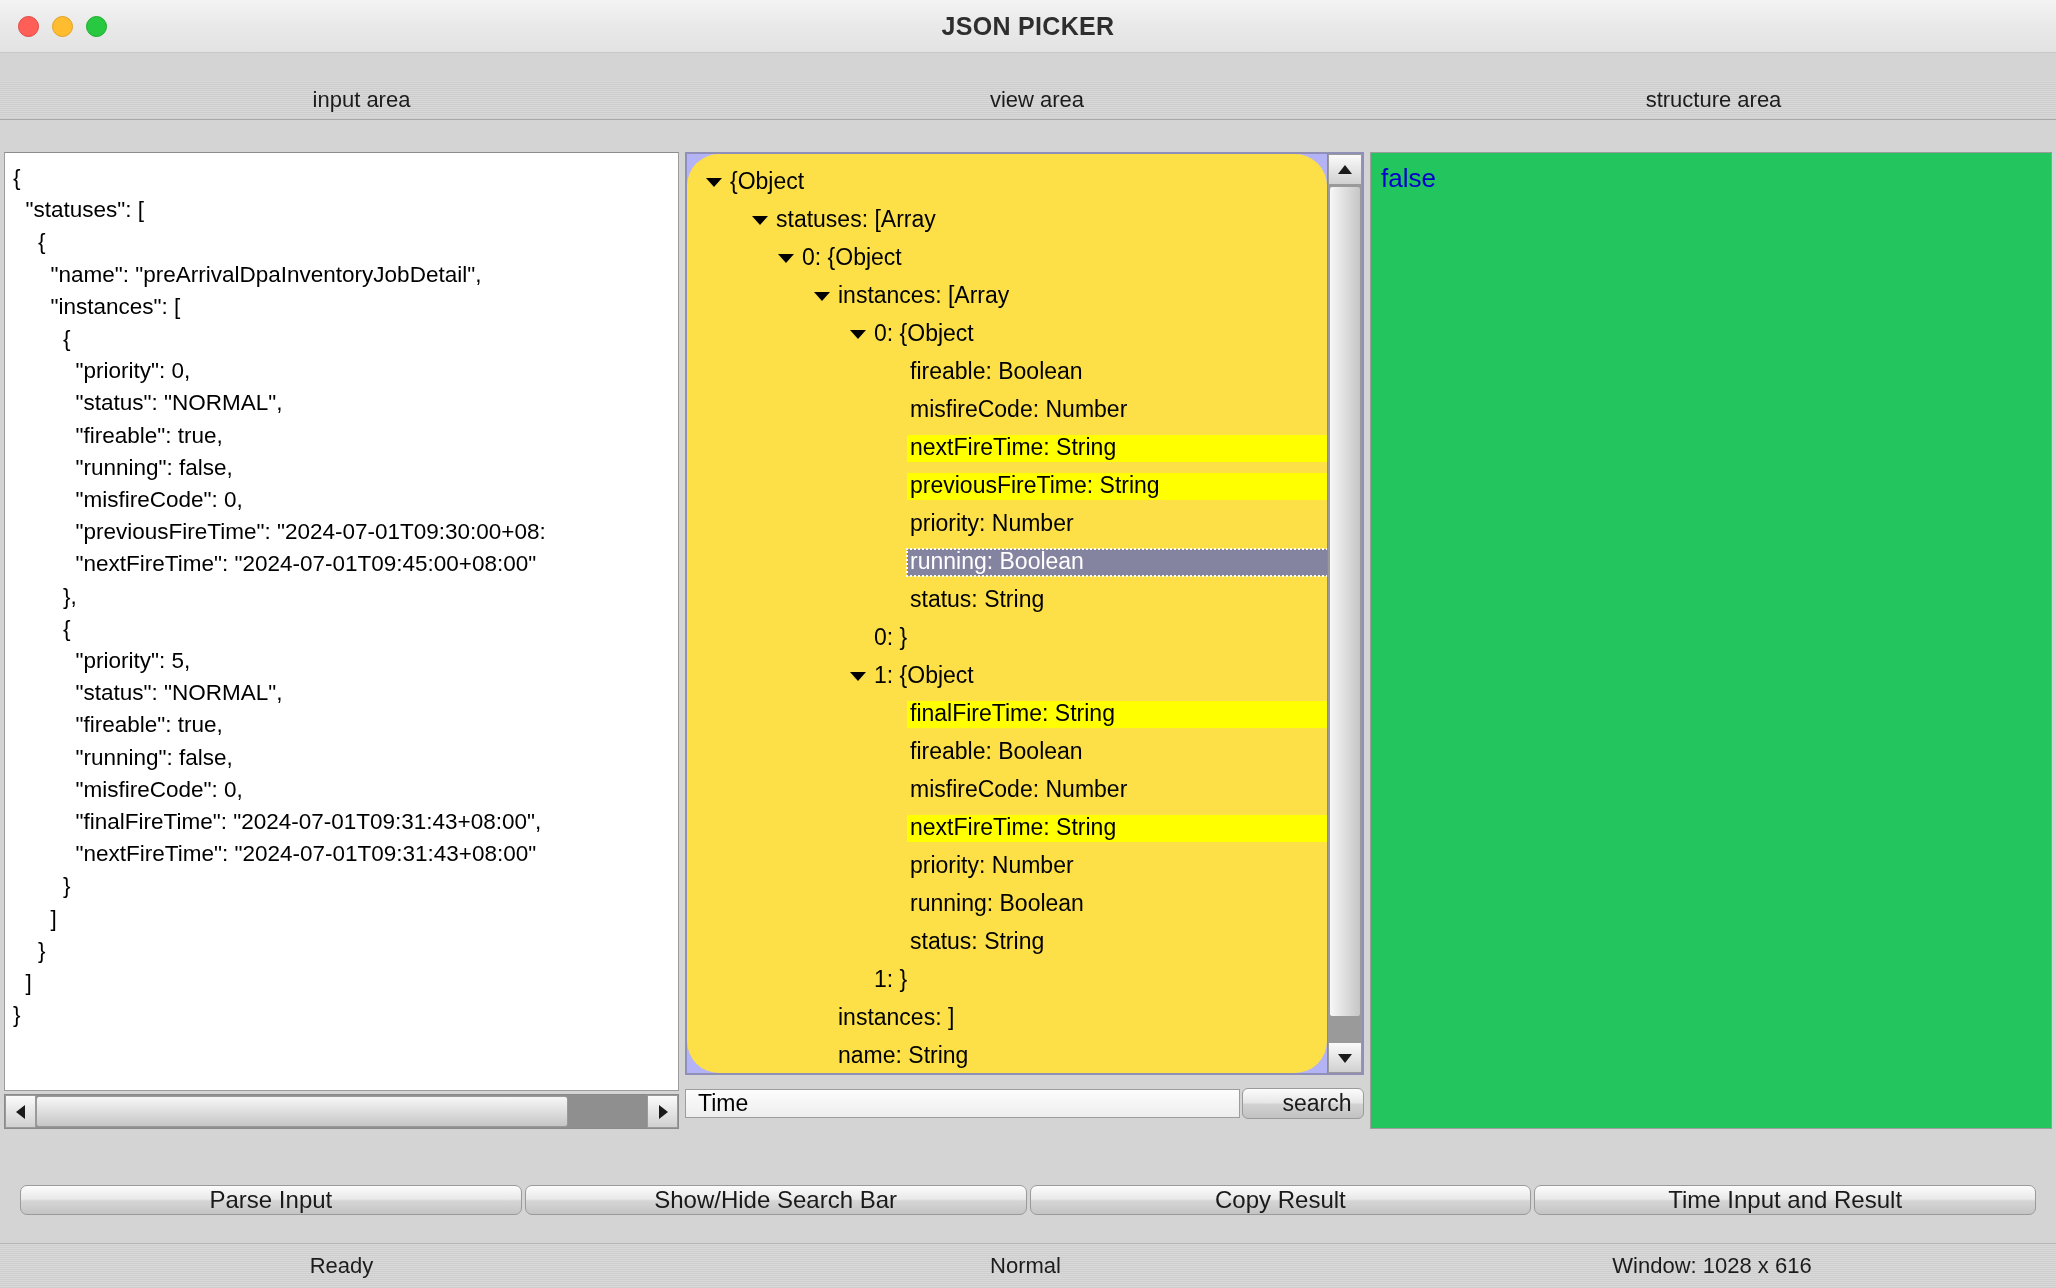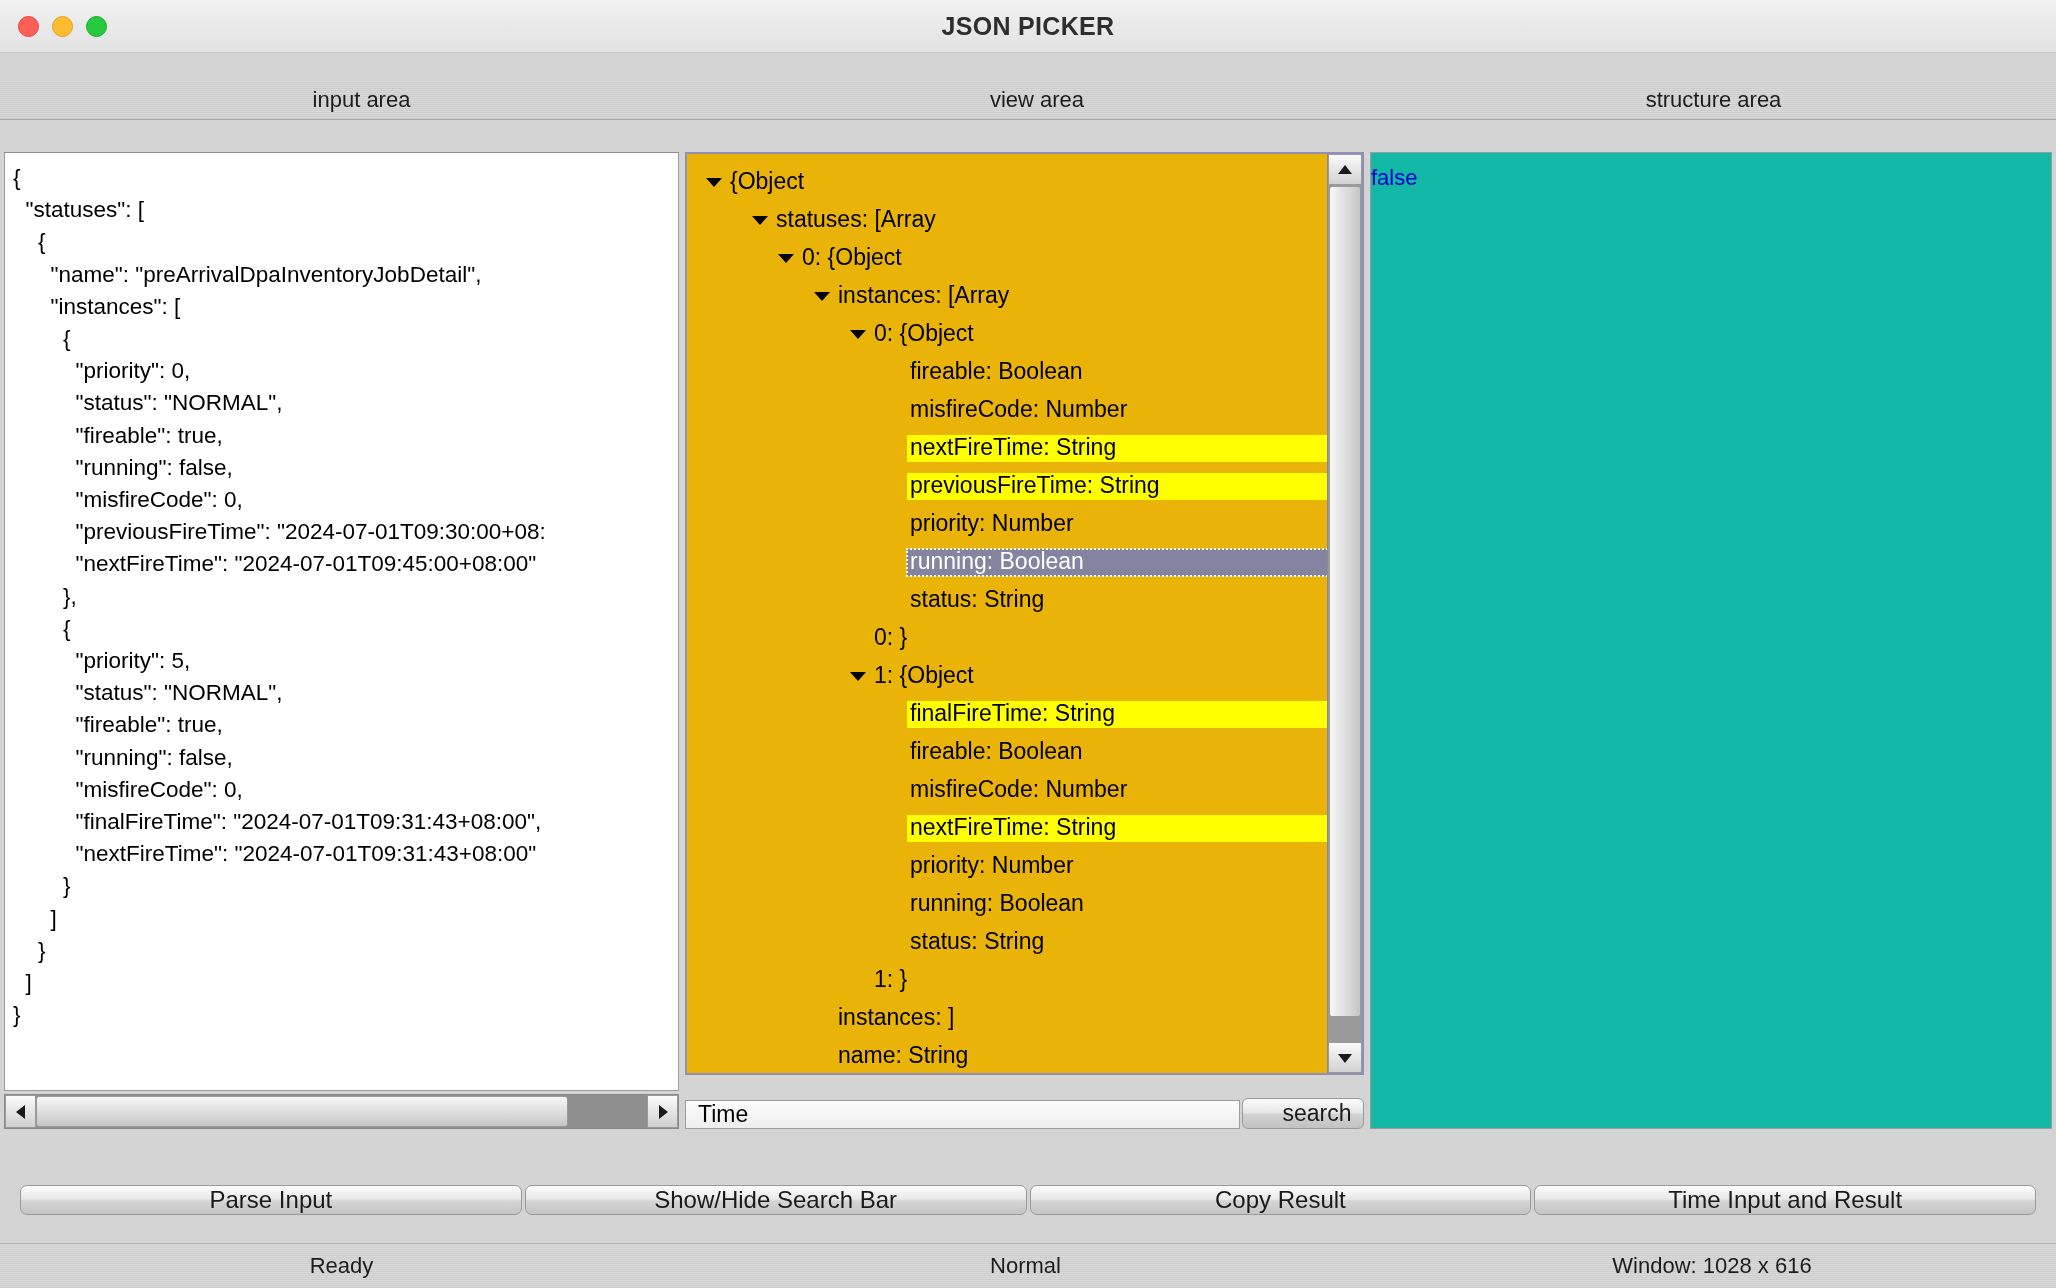--- a/index.html
+++ b/index.html
@@ -132,24 +132,25 @@
   #tree-wrap {
     flex: 1 1 auto;
     display: flex;
     min-height: 0;
     border: 2px solid #8f8fb8;
     background: #b3b3f5;
     overflow: hidden;
   }
   #tree {
     flex: 1 1 auto;
-    background: #eab308;
+    background: #fde047;
     overflow: hidden;
     padding: 9px 0 8px 0;
     position: relative;
+    border-radius: 32px;
   }
   .trow {
     height: 38px;
     display: flex; align-items: center;
     font-size: 23px;
     color: #000;
     white-space: nowrap;
     position: relative;
   }
   .trow .twist {
@@ -198,21 +199,21 @@
     border-radius: 3px;
     margin: 1px 1px;
   }
 
   
   #searchbar {
     flex: 0 0 52px;
     height: 52px;
     margin: 2px 0 4px 0;
     display: flex;
-    align-items: flex-end;
+    align-items: center;
   }
   #search-input {
     flex: 1 1 auto;
     background: linear-gradient(to bottom, #fdfdfd, #ededed);
     border: 1px solid #9d9d9d;
     font-family: "Liberation Sans", sans-serif;
     font-size: 23px;
     color: #000;
     padding: 0 12px;
     outline: none;
@@ -231,25 +232,25 @@
   }
 
   
   #view-pane {
     flex: 1 1 auto;
     display: flex; flex-direction: column;
     padding: 4px 4px 0 2px;
   }
   #view-text {
     flex: 1 1 auto;
-    background: #14b8a6;
+    background: #22c55e;
     border: 1px solid #9c9c9c;
     overflow: hidden;
-    padding: 9px 0;
-    font-size: 22px;
+    padding: 9px 10px;
+    font-size: 26px;
     line-height: 32px;
     color: #0000cc;
     white-space: pre;
     margin-bottom: 4px;
   }
 
   
   #buttonbar {
     flex: 0 0 54px;
     height: 54px;

